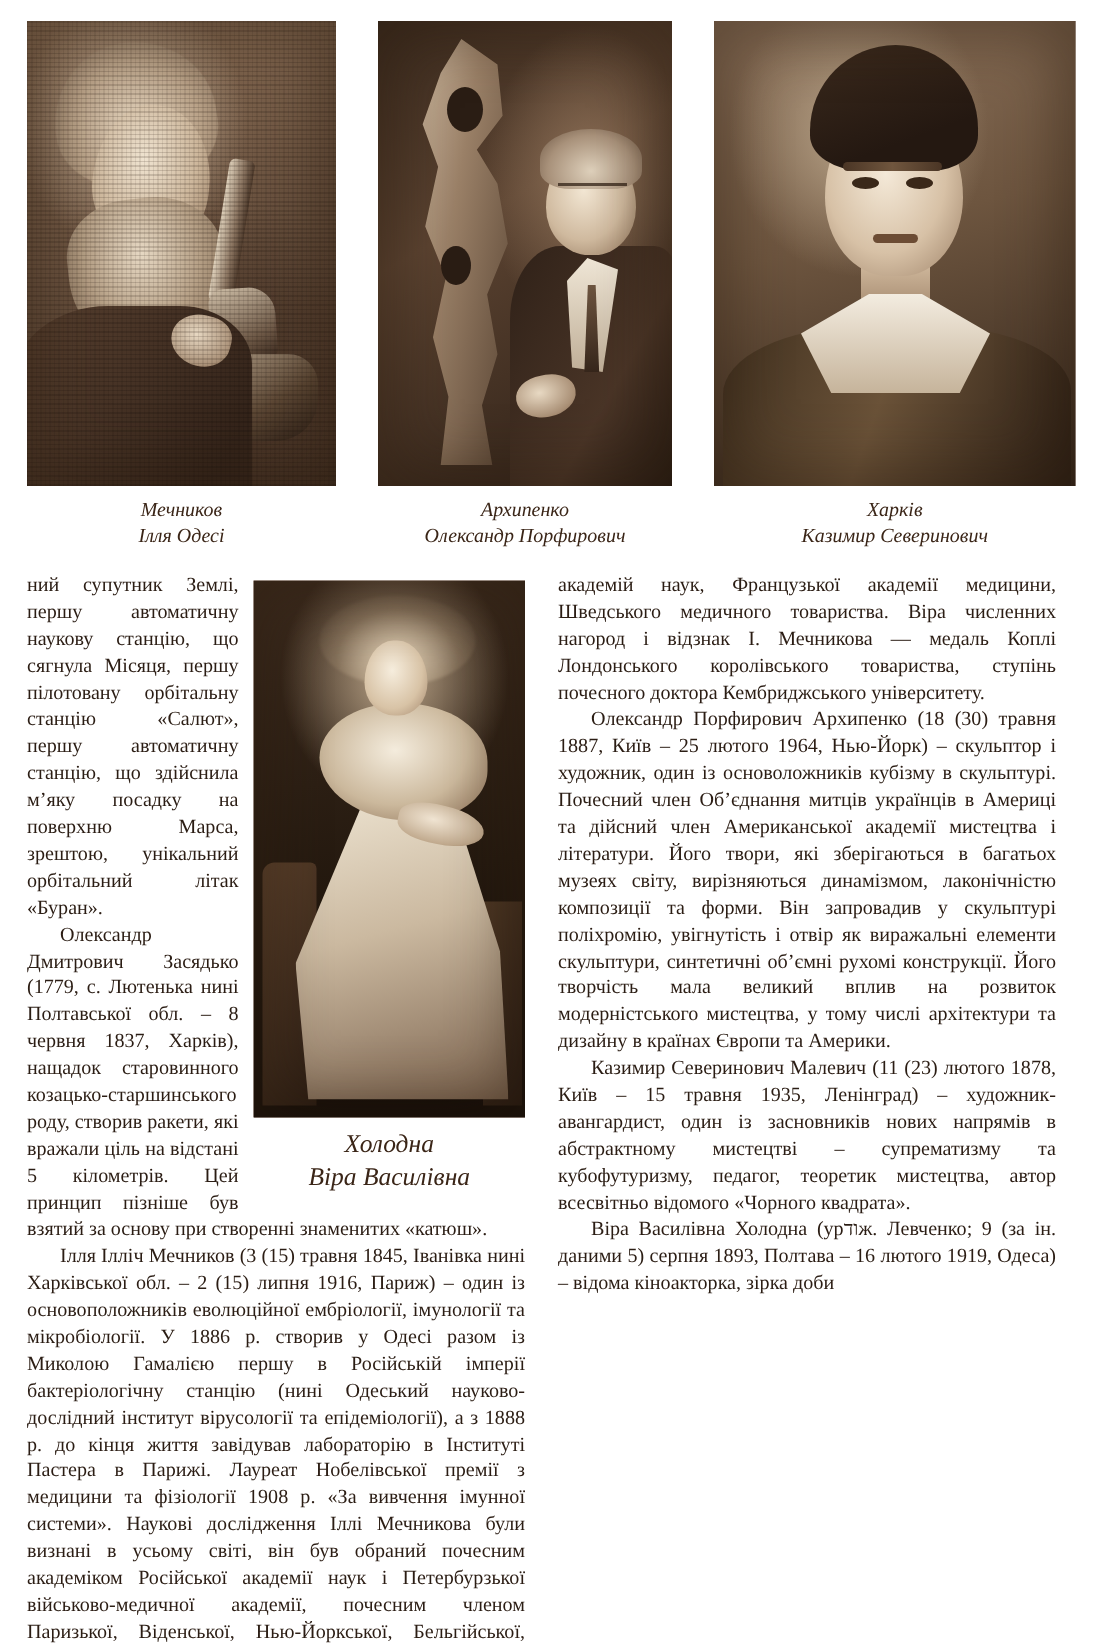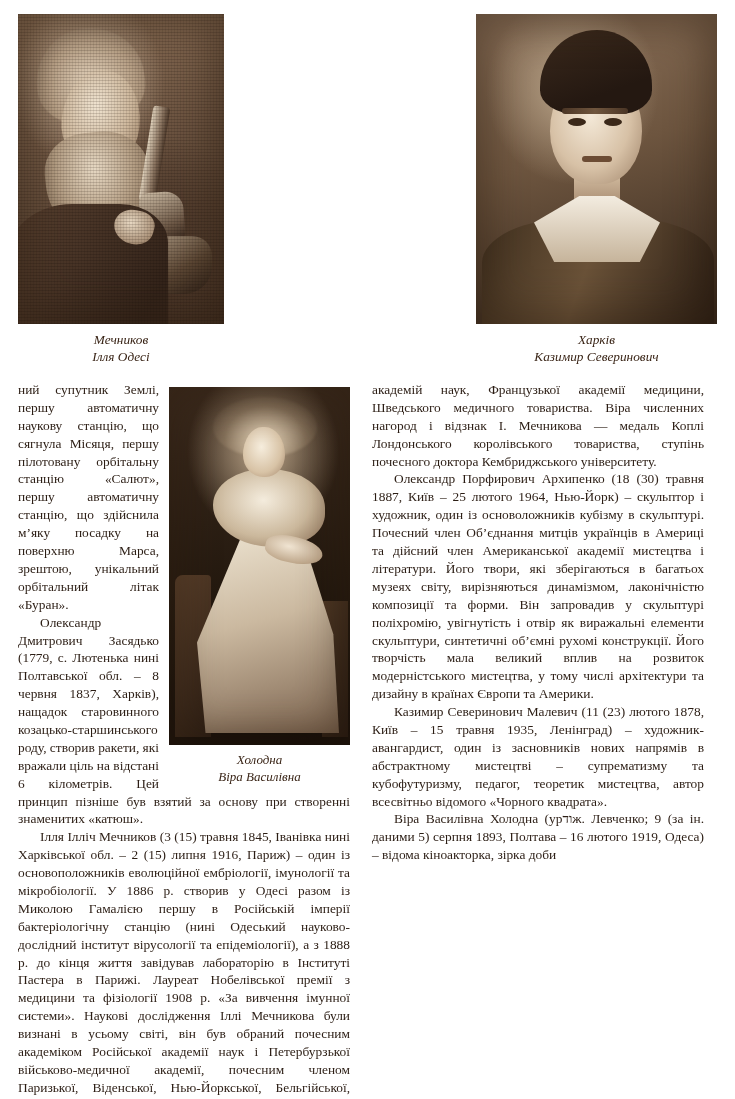--- a/index.html
+++ b/index.html
@@ -245,21 +245,21 @@
   }
   .col p.noind { text-indent: 0; }
 
   
   .inset {
     float: right;
     margin: 6px 0 4px 10px;
     width: 181px;
   }
   .inset .frame { width: 181px; height: 358px; }
-  .inset .caption { font-size: 13px; }
+  .inset .caption { font-size: 17px; }
 
   .ph4-bg {
     position: absolute; inset: 0;
     background:
       radial-gradient(ellipse 70% 40% at 52% 18%, #bca68a 0%, rgba(188,166,138,0) 60%),
       linear-gradient(170deg, #3c2b1e 0%, #24190f 55%, #100a06 100%);
   }
   .ph4-hairflare {
     position: absolute; left: 44px; top: 10px; width: 104px; height: 60px;
     background: radial-gradient(ellipse at 50% 70%, rgba(230,214,188,0.85) 0%, rgba(160,138,110,0.35) 55%, rgba(30,20,12,0) 85%);
@@ -318,20 +318,40 @@
         <div class="ph1-hand"></div>
         <div class="ph1-grain"></div>
         <div class="vig"></div>
       </div>
       <div class="caption">
         <span class="ln">Мечников</span>
         <span class="ln">Ілля Одесі</span>
       </div>
     </div>
 
+    <div class="portrait-block" id="p2">
+      <div class="frame">
+        <div class="ph2-bg"></div>
+        <div class="ph2-sculpt"></div>
+        <div class="ph2-sculpt-hole1"></div>
+        <div class="ph2-sculpt-hole2"></div>
+        <div class="ph2-suit"></div>
+        <div class="ph2-shirt"></div>
+        <div class="ph2-tie"></div>
+        <div class="ph2-head"></div>
+        <div class="ph2-hair"></div>
+        <div class="ph2-glass"></div>
+        <div class="ph2-hand"></div>
+        <div class="vig"></div>
+      </div>
+      <div class="caption">
+        <span class="ln">Архипенко</span>
+        <span class="ln">Олександр Порфирович</span>
+      </div>
+    </div>
 
     <div class="portrait-block" id="p3">
       <div class="frame">
         <div class="ph3-bg"></div>
         <div class="ph3-jacket"></div>
         <div class="ph3-neck"></div>
         <div class="ph3-collar"></div>
         <div class="ph3-face"></div>
         <div class="ph3-hair"></div>
         <div class="ph3-brow"></div>
@@ -364,21 +384,21 @@
           <div class="ph4-arm"></div>
           <div class="vig"></div>
         </div>
         <div class="caption">
           <span class="ln">Холодна</span>
           <span class="ln">Віра Василівна</span>
         </div>
       </div>
 
       <p class="noind">ний супутник Землі, першу автоматичну наукову станцію, що сягнула Місяця, першу пілотовану орбітальну станцію «Салют», першу автоматичну станцію, що здійснила м’яку посадку на поверхню Марса, зрештою, унікальний орбітальний літак «Буран».</p>
-      <p>Олександр Дмитрович Засядько (1779, с. Лютенька нині Полтавської обл. – 8 червня 1837, Харків), нащадок старовинного козацько-старшинського роду, створив ракети, які вражали ціль на відстані 6 кілометрів. Цей принцип пізніше був взятий за основу при створенні знаменитих «катюш».</p>
+      <p>Олександр Дмитрович Засядько (1779, с. Лютенька нині Полтавської обл. – 8 червня 1837, Харків), нащадок старовинного козацько-старшинського роду, створив ракети, які вражали ціль на відстані 5 кілометрів. Цей принцип пізніше був взятий за основу при створенні знаменитих «катюш».</p>
       <p>Ілля Ілліч Мечников (3 (15) травня 1845, Іванівка нині Харківської обл. – 2 (15) липня 1916, Париж) – один із основоположників еволюційної ембріології, імунології та мікробіології. У 1886 р. створив у Одесі разом із Миколою Гамалією першу в Російській імперії бактеріологічну станцію (нині Одеський науково-дослідний інститут вірусології та епідеміології), а з 1888 р. до кінця життя завідував лабораторію в Інституті Пастера в Парижі. Лауреат Нобелівської премії з медицини та фізіології 1908 р. «За вивчення імунної системи». Наукові дослідження Іллі Мечникова були визнані в усьому світі, він був обраний почесним академіком Російської академії наук і Петербурзької військово-медичної академії, почесним членом Паризької, Віденської, Нью-Йоркської, Бельгійської, Румунської та низки інших</p>
     </div>
 
     <div class="col">
       <p class="noind">академій наук, Французької академії медицини, Шведського медичного товариства. Віра численних нагород і відзнак І. Мечникова — медаль Коплі Лондонського королівського товариства, ступінь почесного доктора Кембриджського університету.</p>
       <p>Олександр Порфирович Архипенко (18 (30) травня 1887, Київ – 25 лютого 1964, Нью-Йорк) – скульптор і художник, один із основоложників кубізму в скульптурі. Почесний член Об’єднання митців українців в Америці та дійсний член Американської академії мистецтва і літератури. Його твори, які зберігаються в багатьох музеях світу, вирізняються динамізмом, лаконічністю композиції та форми. Він запровадив у скульптурі поліхромію, увігнутість і отвір як виражальні елементи скульптури, синтетичні об’ємні рухомі конструкції. Його творчість мала великий вплив на розвиток модерністського мистецтва, у тому числі архітектури та дизайну в країнах Європи та Америки.</p>
       <p>Казимир Северинович Малевич (11 (23) лютого 1878, Київ – 15 травня 1935, Ленінград) – художник-авангардист, один із засновників нових напрямів в абстрактному мистецтві – супрематизму та кубофутуризму, педагог, теоретик мистецтва, автор всесвітньо відомого «Чорного квадрата».</p>
       <p>Віра Василівна Холодна (урודж. Левченко; 9 (за ін. даними 5) серпня 1893, Полтава – 16 лютого 1919, Одеса) – відома кіноакторка, зірка доби</p>
     </div>
 

